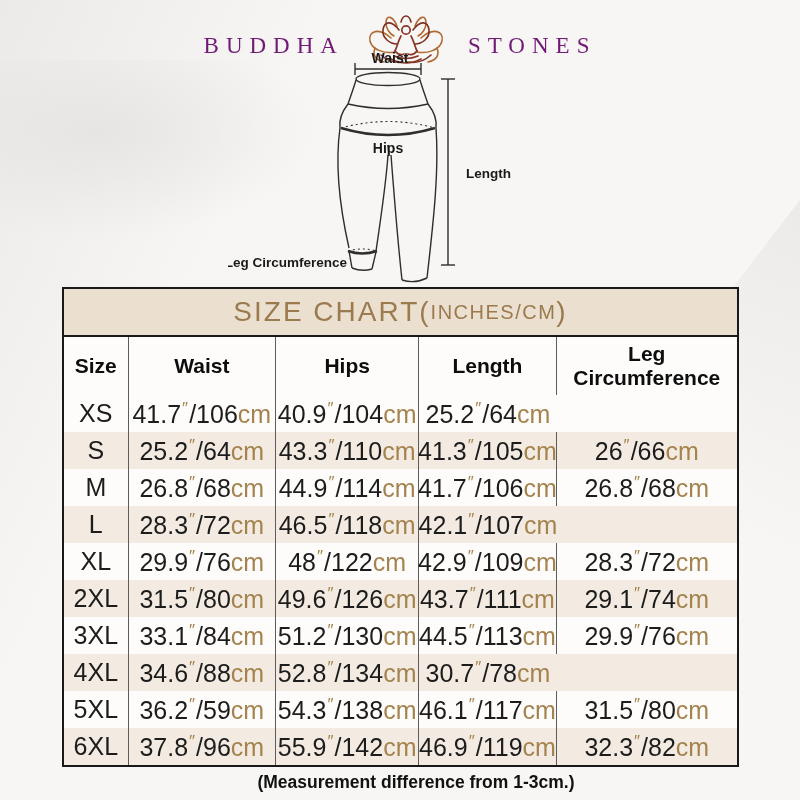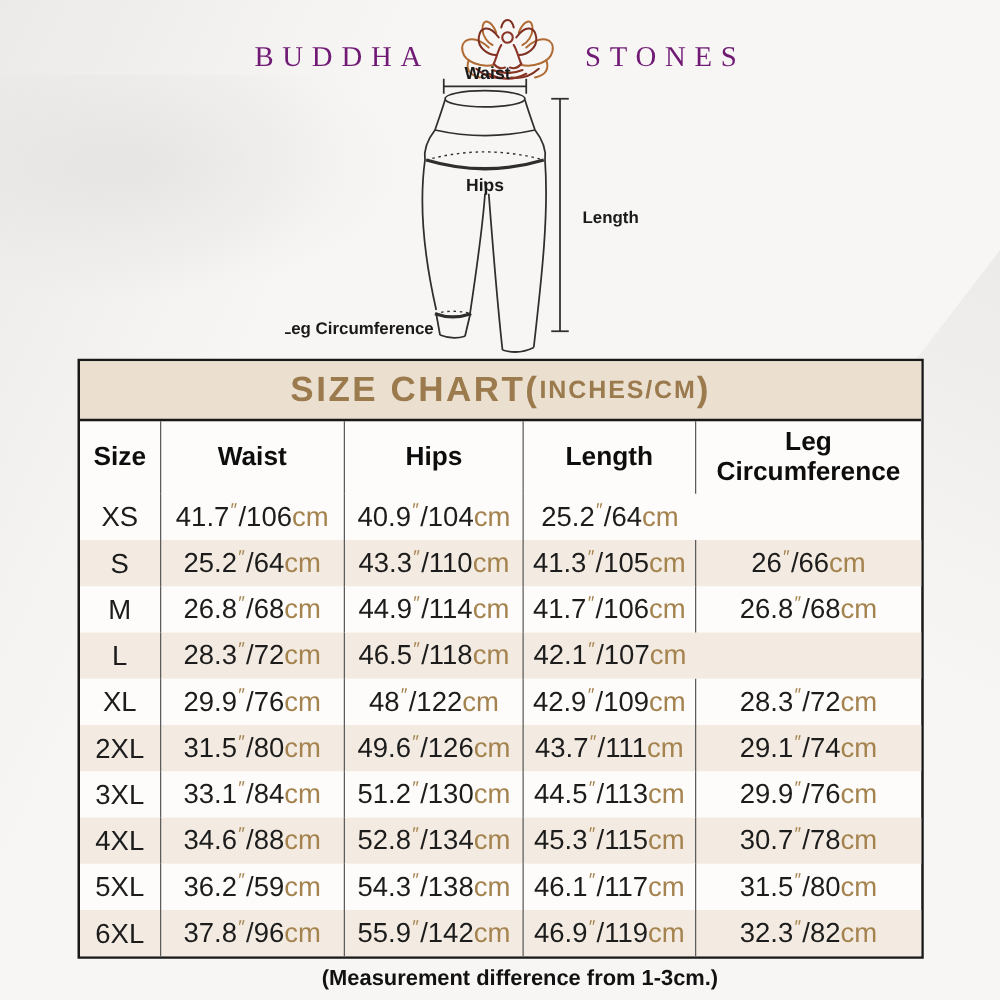--- a/index.html
+++ b/index.html
@@ -32,28 +32,28 @@
 
   
   .diagram{position:absolute;left:228px;top:52px;width:324px;height:240px;}
   .diagram svg{display:block;}
   .diag-label{font-family:"Liberation Sans",sans-serif;font-weight:bold;fill:#1a1a1a;}
 
   
   .table-wrap{position:absolute;left:62px;top:287px;width:677px;border:2px solid #191919;background:#fdfcfa;}
   .title-bar{height:48px;background:var(--title-bg);border-bottom:2px solid #191919;
              display:flex;align-items:center;justify-content:center;color:var(--title-text);
-             font-weight:bold;white-space:nowrap;}
+             font-weight:normal;white-space:nowrap;}
   .title-main{font-size:28px;letter-spacing:2px;}
   .title-sub{font-size:20px;letter-spacing:1.5px;}
   .grid-row{display:grid;grid-template-columns:9.6% 21.9% 21.3% 20.4% 26.8%;}
   .cell{display:flex;align-items:center;justify-content:center;text-align:center;}
   .cell:not(:last-child){border-right:1px solid #5c5c5c;}
   .thead .cell{height:58px;font-weight:bold;font-size:21px;color:#0d0d0d;}
-  .trow .cell{height:37px;font-size:22px;color:var(--ink);}
+  .trow .cell{height:37px;font-size:25px;color:var(--ink);}
   .trow.alt{background:var(--row-alt);}
   .size-cell{font-size:20px;color:#222;}
   .u{color:var(--accent);}
   .u.inch{font-size:0.68em;vertical-align:0.5em;margin:0 1px 0 1px;}
 
   
   .footnote{position:absolute;top:772px;left:0;width:100%;text-align:center;
             font-weight:bold;font-size:17.5px;color:#111;padding-left:32px;}
 </style>
 </head>
@@ -260,23 +260,20 @@
       </div>
       <div class="grid-row trow alt">
         <div class="cell size-cell">4XL</div>
         <div class="cell">
           <span><span>34.6</span><span class="u inch">″</span><span>/88</span><span class="u">cm</span></span>
         </div>
         <div class="cell">
           <span><span>52.8</span><span class="u inch">″</span><span>/134</span><span class="u">cm</span></span>
         </div>
         <div class="cell">
-          <span><span>45.3</span><span class="u inch">″</span><span>/115</span><span class="u">cm</span></span>
-        </div>
-        <div class="cell">
           <span><span>30.7</span><span class="u inch">″</span><span>/78</span><span class="u">cm</span></span>
         </div>
       </div>
       <div class="grid-row trow">
         <div class="cell size-cell">5XL</div>
         <div class="cell">
           <span><span>36.2</span><span class="u inch">″</span><span>/59</span><span class="u">cm</span></span>
         </div>
         <div class="cell">
           <span><span>54.3</span><span class="u inch">″</span><span>/138</span><span class="u">cm</span></span>

